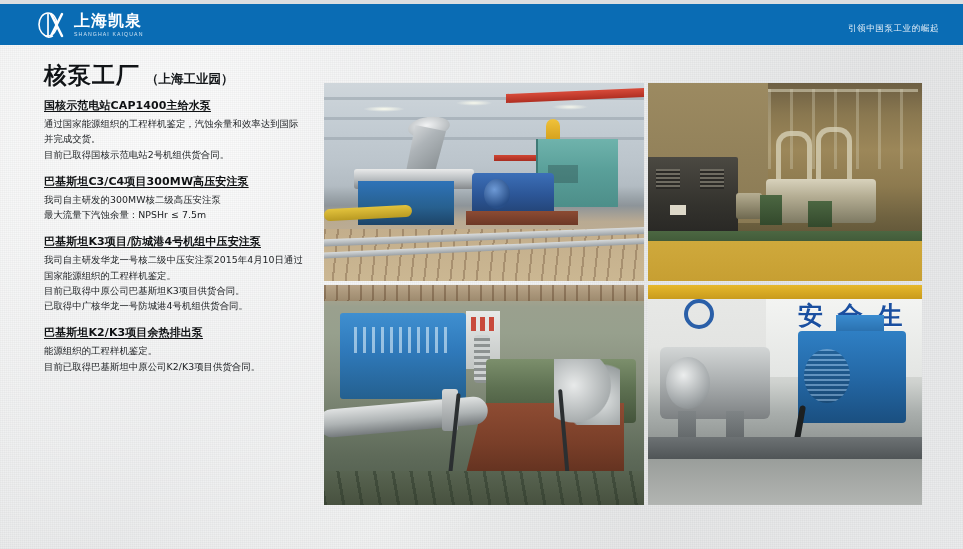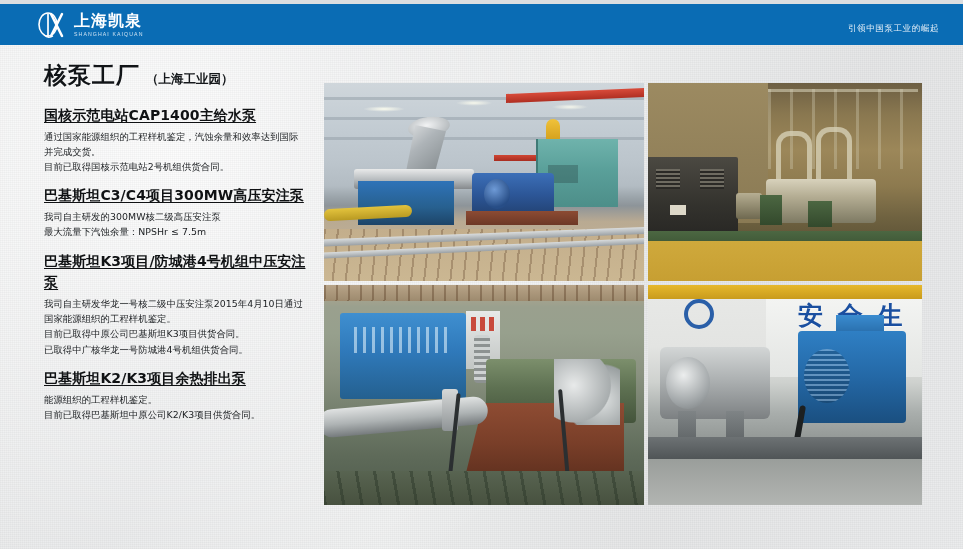--- a/index.html
+++ b/index.html
@@ -101,21 +101,21 @@
   
   #left-col {
     position: absolute;
     left: 44px; top: 60px;
     width: 268px;
     z-index: 2;
   }
   #page-title {
     display: flex;
     align-items: baseline;
-    margin: 0 0 14px 0;
+    margin: 0 0 6px 0;
     white-space: nowrap;
   }
   #title-main {
     font-size: 23px;
     font-weight: bold;
     color: #111417;
     letter-spacing: 1px;
     font-family: "DejaVu Sans", "Liberation Sans", sans-serif;
     text-shadow: 0 1px 0 rgba(255,255,255,.7);
   }
@@ -124,21 +124,21 @@
     font-weight: bold;
     color: #15181b;
     margin-left: 6px;
     font-family: "DejaVu Sans", "Liberation Sans", sans-serif;
   }
 
   .sec {
     margin-bottom: 11px;
   }
   .sec-head {
-    font-size: 14px;
+    font-size: 11px;
     font-weight: bold;
     color: #101214;
     text-decoration: underline;
     text-underline-offset: 2px;
     line-height: 1.55;
     margin-bottom: 2px;
     font-family: "DejaVu Sans", "Liberation Sans", sans-serif;
     letter-spacing: .1px;
   }
   .sec-body {

